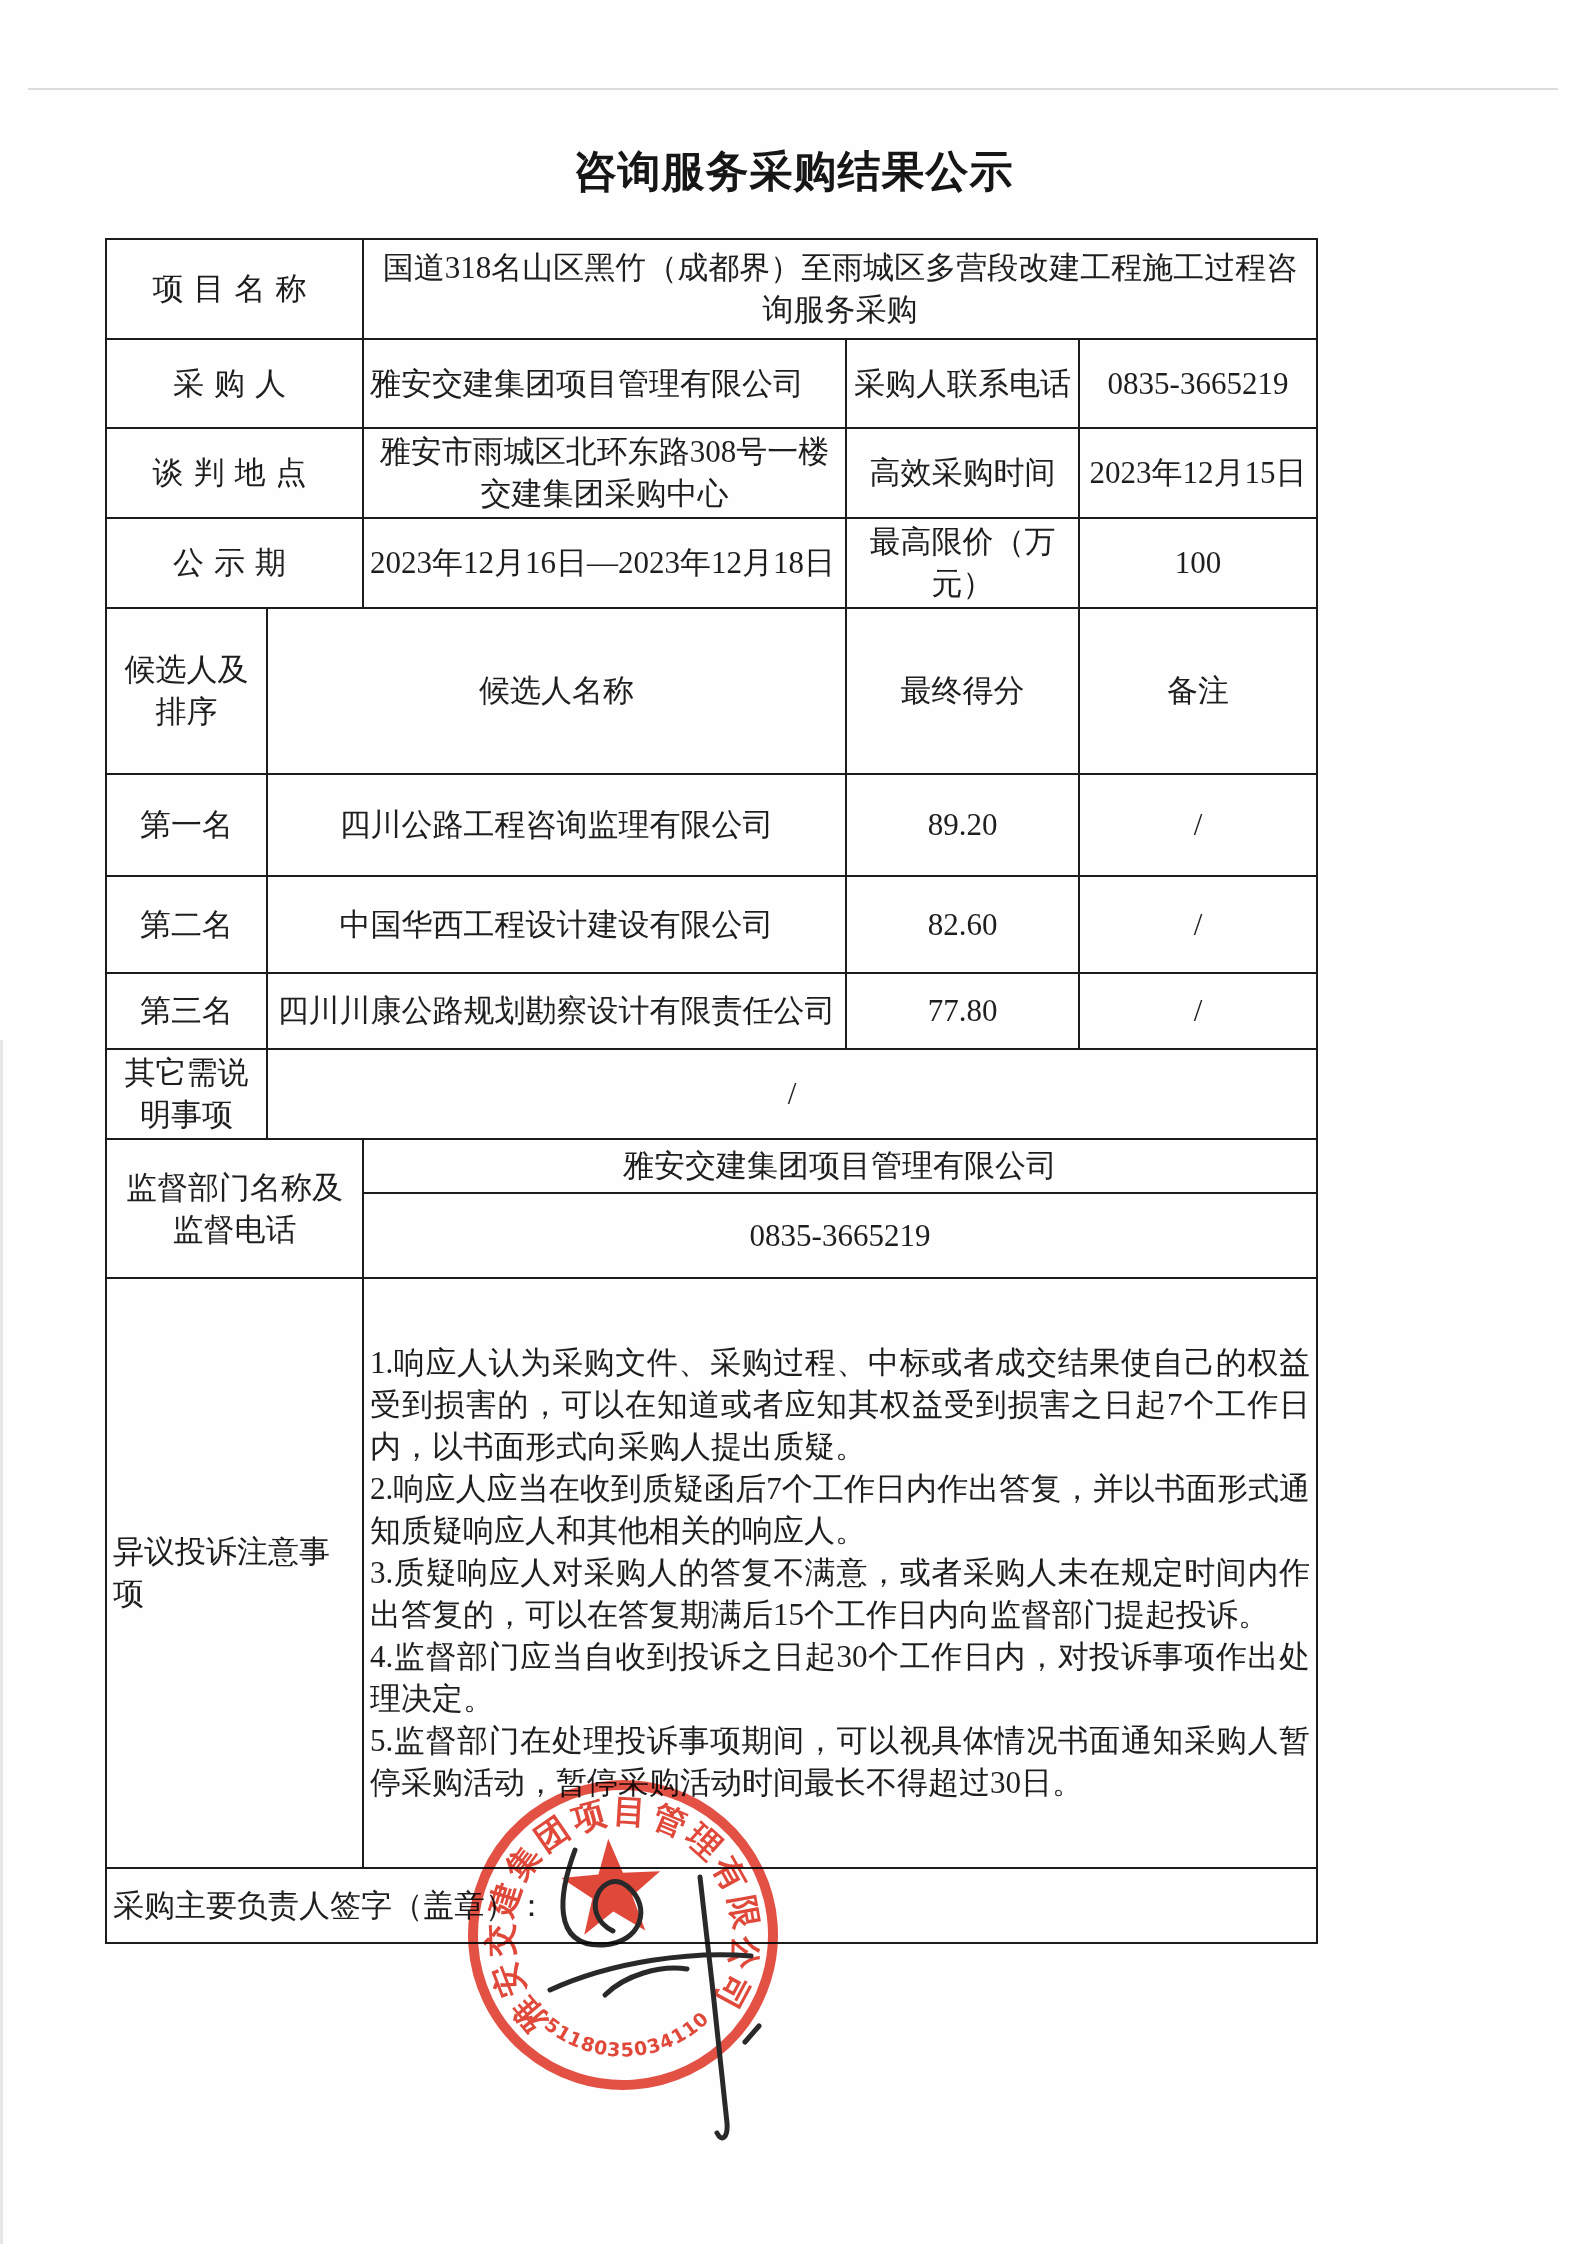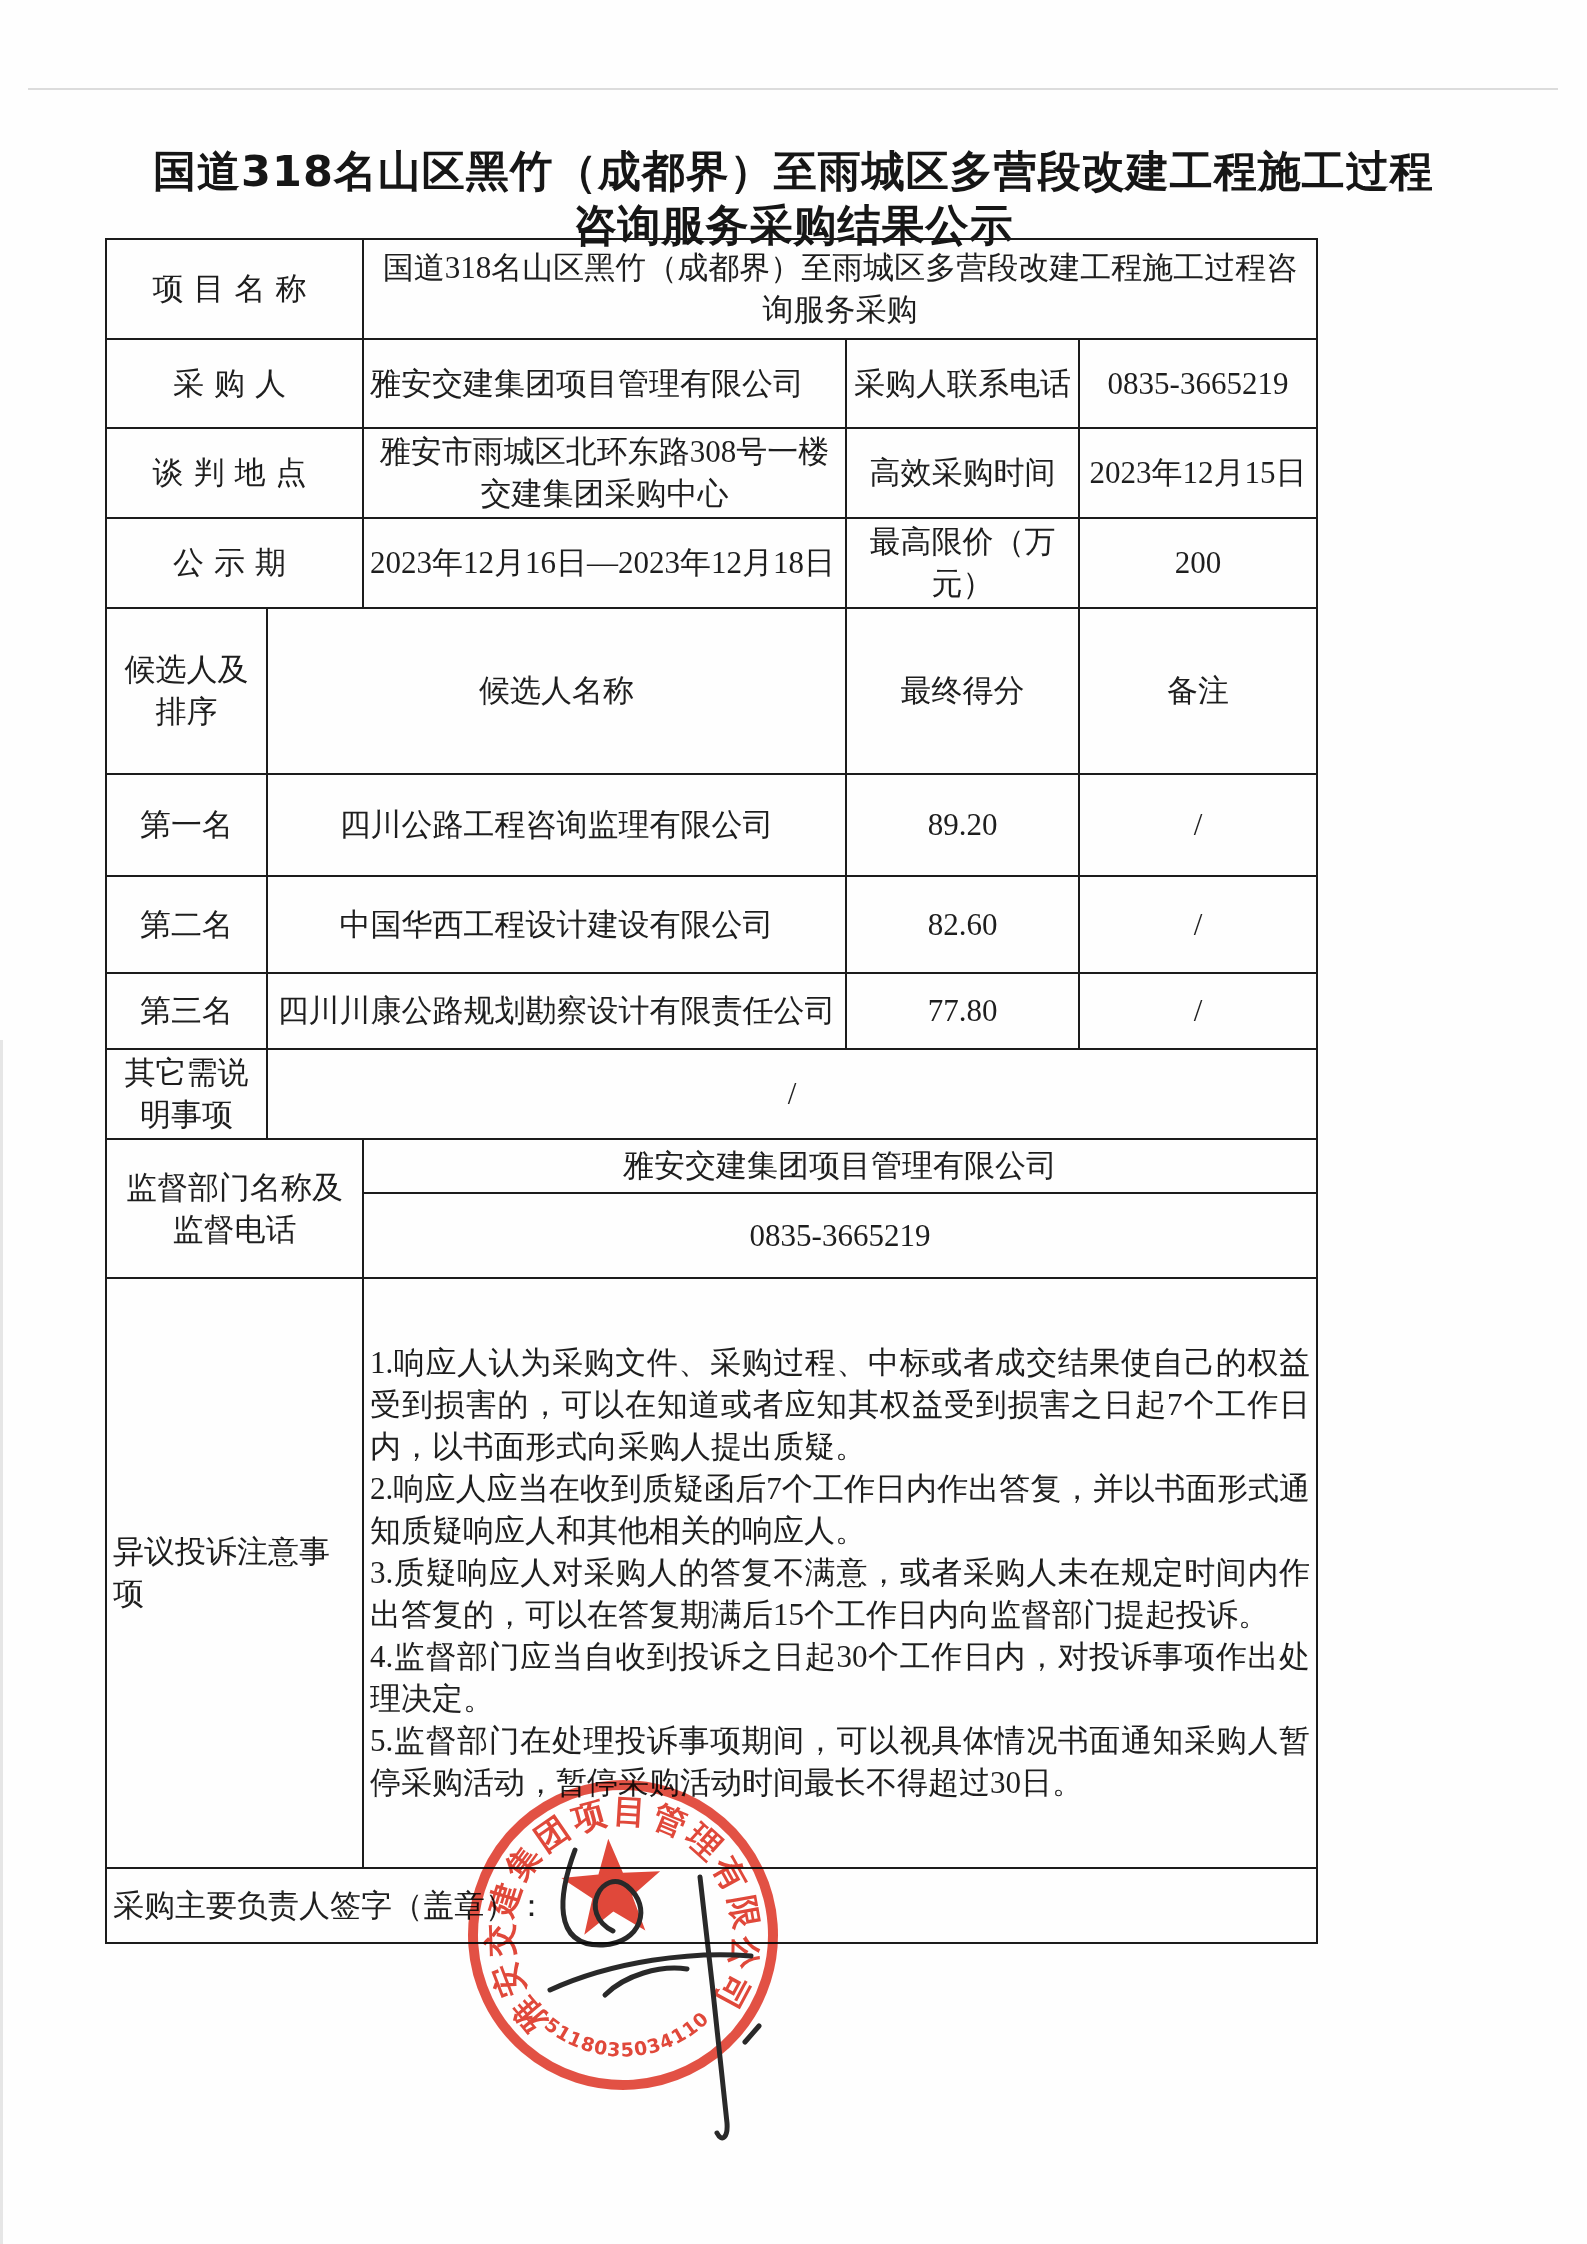--- a/index.html
+++ b/index.html
@@ -66,21 +66,20 @@
 </style>
 </head>
 <body>
 
 <div class="page">
 
   <div class="scan-line-top"></div>
   <div class="scan-line-left"></div>
 
   <div class="doc-title">
-    <div>国道318名山区黑竹（成都界）至雨城区多营段改建工程施工过程</div>
     <div>咨询服务采购结果公示</div>
   </div>
 
   <table class="main">
     <colgroup>
       <col style="width:161px">
         <col style="width:96px">
         <col style="width:483px">
       <col style="width:233px">
         <col style="width:238px">
@@ -103,21 +102,21 @@
       <td colspan="2" class="lab-sp">谈判地点</td>
       <td class="leftlab">雅安市雨城区北环东路308号一楼交建集团采购中心</td>
       <td class="lab">高效采购时间</td>
       <td class="ctr">2023年12月15日</td>
     </tr>
 
     <tr class="r4">
       <td colspan="2" class="lab-sp">公示期</td>
       <td class="left">2023年12月16日—2023年12月18日</td>
       <td class="lab">最高限价（万元）</td>
-      <td class="ctr">200</td>
+      <td class="ctr">100</td>
     </tr>
 
     <tr class="r5">
       <td class="ctr">候选人及排序</td>
       <td colspan="2" class="ctr">候选人名称</td>
       <td class="ctr">最终得分</td>
       <td class="ctr">备注</td>
     </tr>
 
     <tr class="r6">

